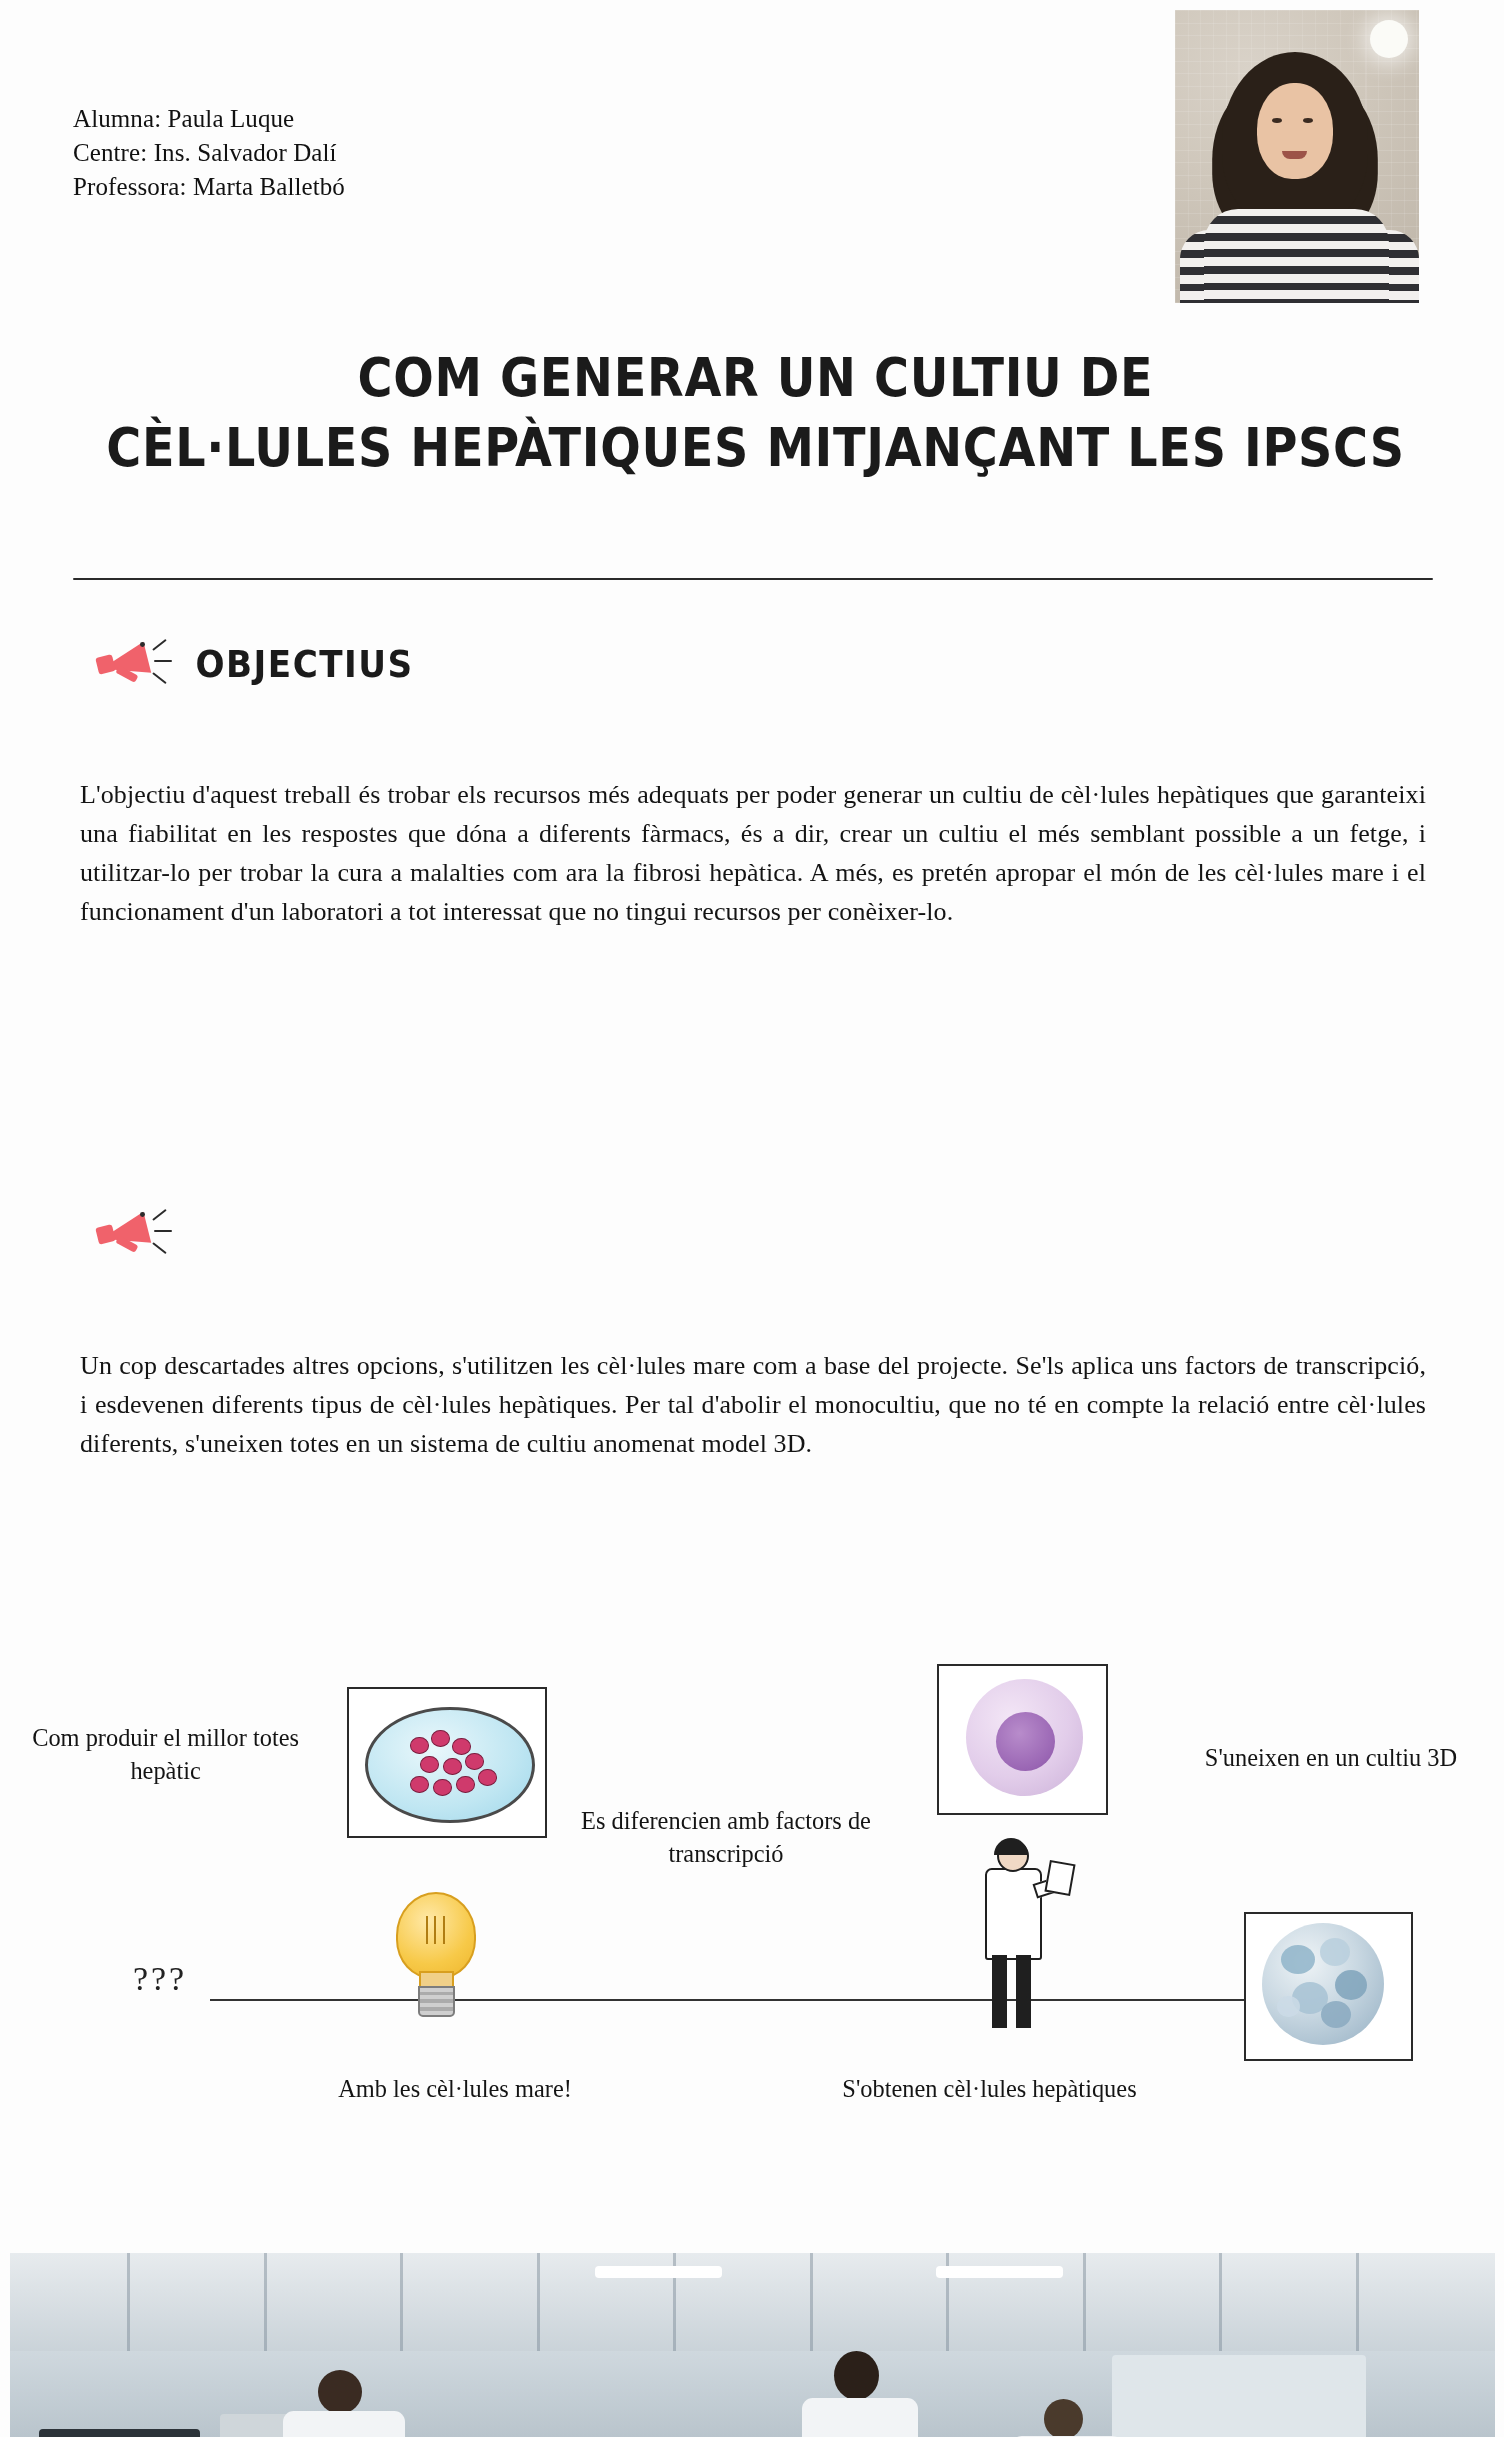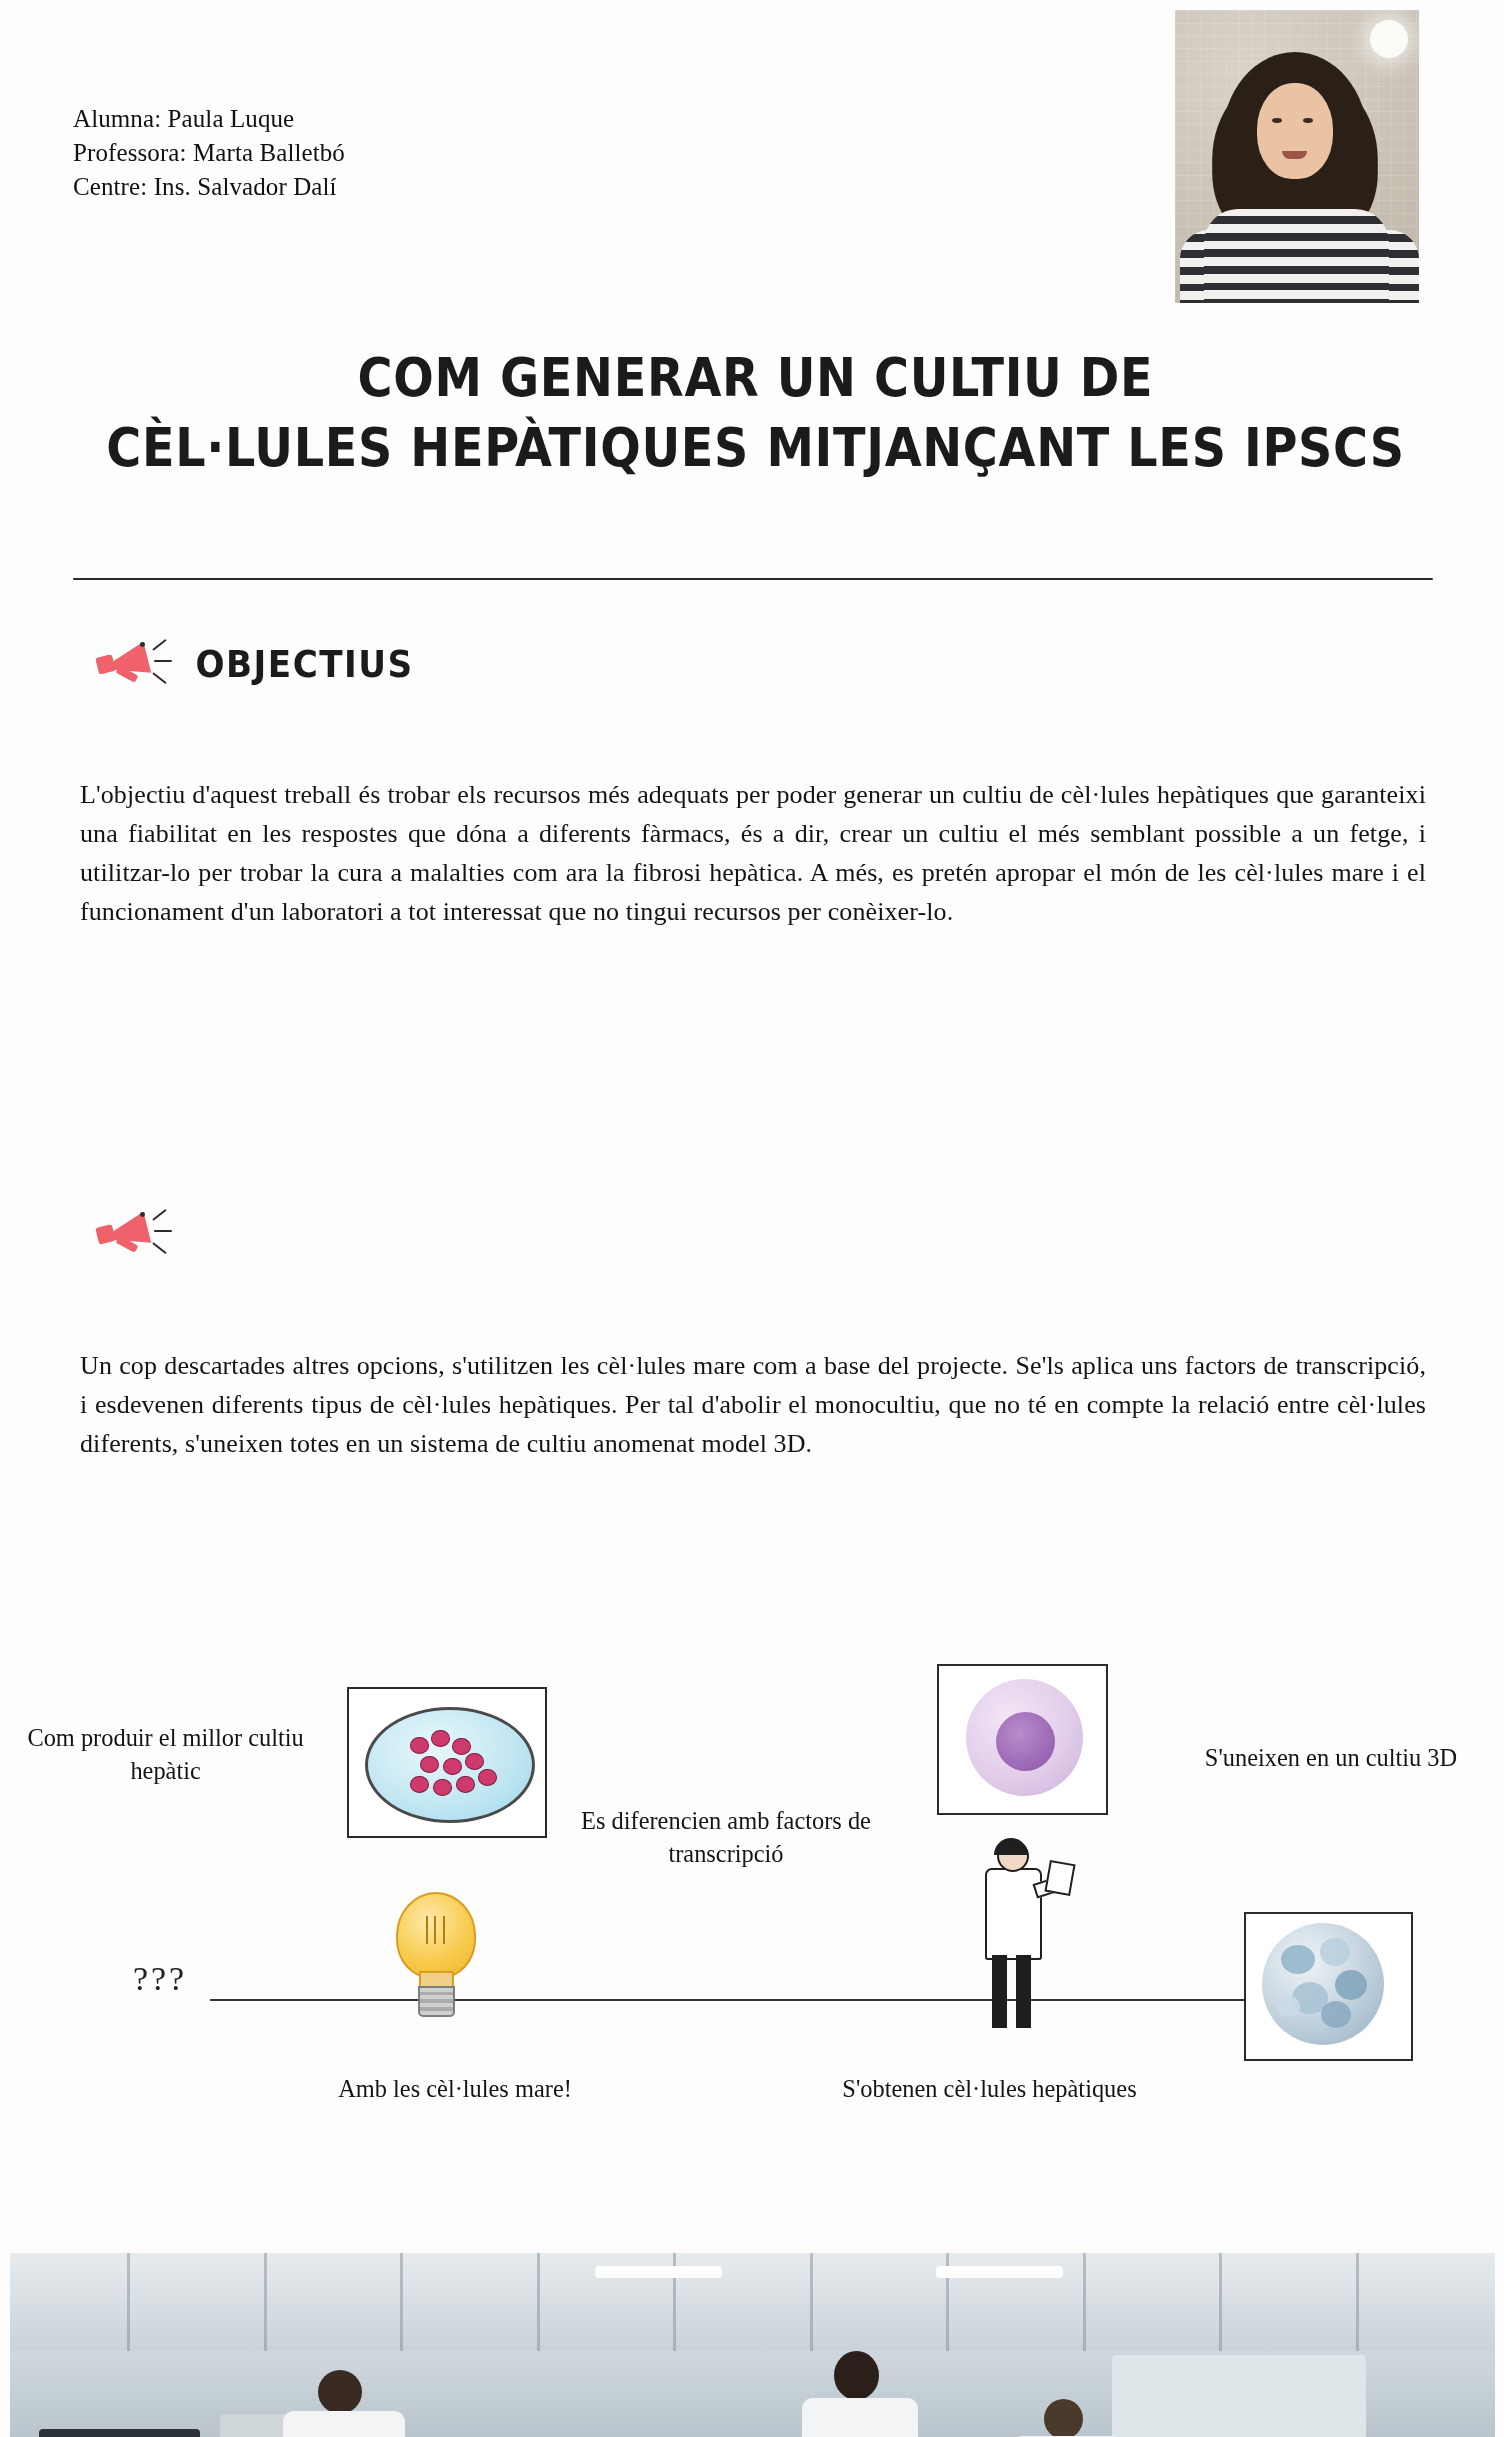--- a/index.html
+++ b/index.html
@@ -327,22 +327,22 @@
   .labphoto .equip { position:absolute; background:#e8ecef; border-radius:3.9px; }
   .labphoto .equip.dark { background:#2c3339; }
 </style>
 </head>
 <body>
 
 <div class="poster">
 
   <div class="header-block">
     <div class="header-line">Alumna: Paula Luque</div>
+    <div class="header-line">Centre: Ins. Salvador Dalí</div>
     <div class="header-line">Professora: Marta Balletbó</div>
-    <div class="header-line">Centre: Ins. Salvador Dalí</div>
   </div>
 
   <div class="photo">
     <div class="wall"></div>
     <div class="lamp"></div>
     <div class="hair"></div>
     <div class="face"></div>
     <div class="eye l"></div>
     <div class="eye r"></div>
     <div class="mouth"></div>
@@ -394,21 +394,21 @@
     <div class="cell" style="left:79px; top:38px;"></div>
     <div class="cell" style="left:100px; top:46px;"></div>
     <div class="cell" style="left:68px; top:64px;"></div>
     <div class="cell" style="left:91px; top:66px;"></div>
     <div class="cell" style="left:113px; top:61px;"></div>
     <div class="cell" style="left:58px; top:84px;"></div>
     <div class="cell" style="left:81px; top:87px;"></div>
     <div class="cell" style="left:104px; top:84px;"></div>
     <div class="cell" style="left:126px; top:77px;"></div>
   </div>
-  <div class="tl-label" style="left:14.6px; top:1721px; width:302px;">Com produir el millor cultiu hepàtic</div>
+  <div class="tl-label" style="left:14.6px; top:1721px; width:302px;">Com produir el millor totes hepàtic</div>
 
   <div class="bulb">
     <div class="glass"></div>
     <div class="fil" style="left:55px;"></div>
     <div class="fil" style="left:63px;"></div>
     <div class="fil" style="left:72px;"></div>
     <div class="neck"></div>
     <div class="base"></div>
   </div>
   <div class="tl-label" style="left:299px; top:2072px; width:312px;">Amb les cèl·lules mare!</div>

